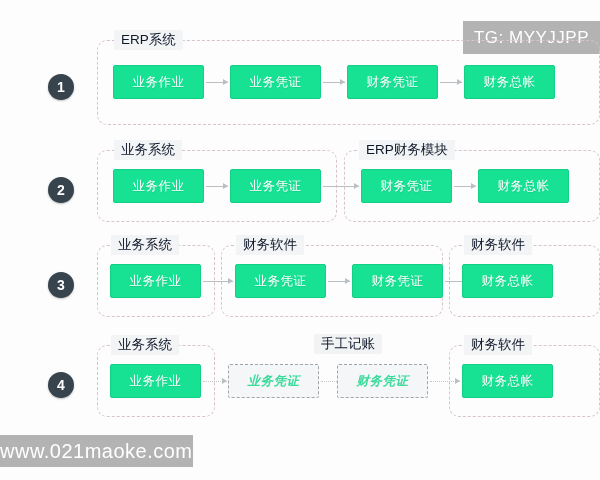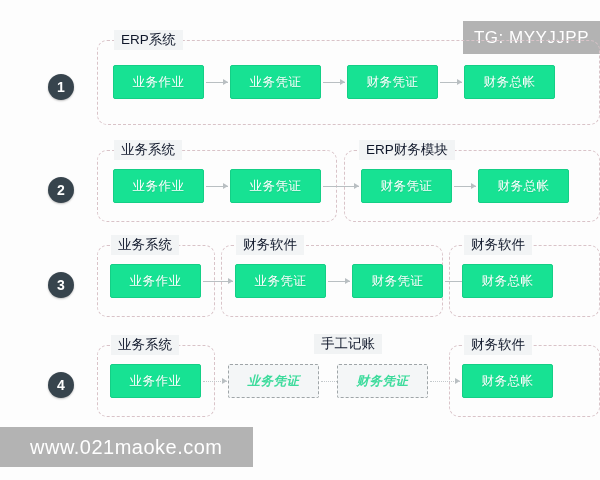--- a/index.html
+++ b/index.html
@@ -15,21 +15,21 @@
   
   .wm{
     position:absolute;
     background:#b3b3b3;
     color:#ffffff;
     font-weight:400;
     letter-spacing:.5px;
     display:flex;align-items:center;justify-content:center;
   }
   #wm-top{right:0;top:21px;height:33px;padding:0 11px;font-size:17px;text-align:right;}
-  #wm-bottom{left:0;bottom:13px;height:40px;padding:0 30px;font-size:20px;}
+  #wm-bottom{left:0;bottom:13px;height:32px;padding:0 0;font-size:20px;}
 
   
   .row{position:absolute;left:0;width:600px;}
 
   
   .badge{
     position:absolute;
     width:26px;height:26px;border-radius:50%;
     background:#37444d;
     color:#ffffff;

